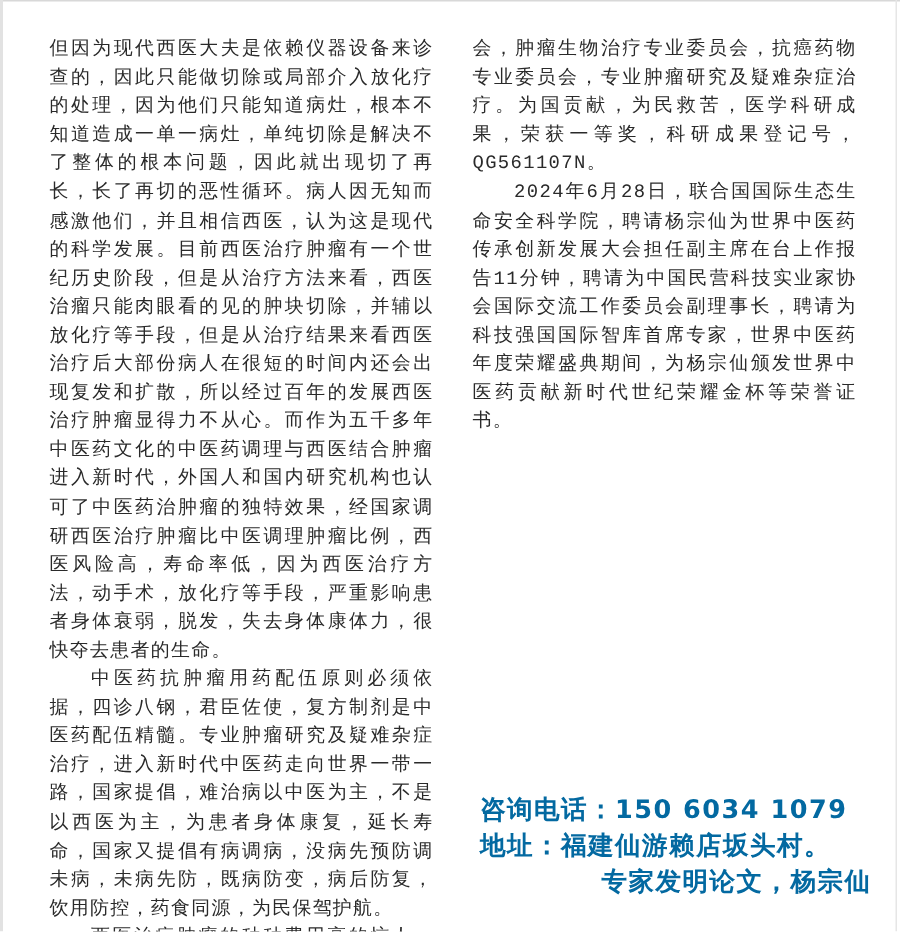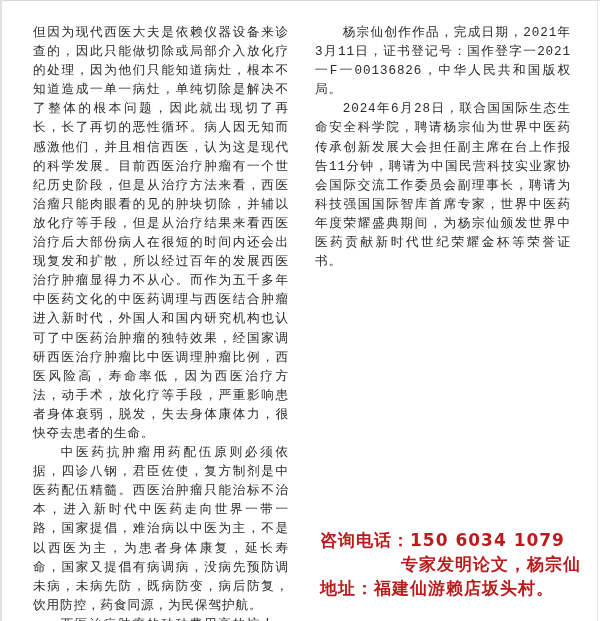--- a/index.html
+++ b/index.html
@@ -14,43 +14,43 @@
     position:absolute; top:24px; color:#2a2a2a;
     font-size:12.6px; line-height:19.1px; letter-spacing:0.9px;
     text-align:justify; text-align-last:left;
   }
   .col-left { left:33px; width:256px; }
   .col-right { left:315px; width:256px; }
   .col p { margin:0; text-indent:0;font-family:Liberation Mono, monospace; }
   .col p.indent { text-indent:2.2em; }
   .contact {
     position:absolute; left:320px; top:528px; width:280px;
-    color:#b91c1c; font-weight:bold; font-size:17px; line-height:24px;
+    color:#0369a1; font-weight:bold; font-size:17px; line-height:24px;
     letter-spacing:1px; white-space:nowrap;
   }
   .contact .row { height:24px; }
   .contact .row.author { padding-left:81px; }
 </style>
 </head>
 <body>
 
 <div class="frame-top"></div>
 <div class="frame-left"></div>
 <div class="frame-right"></div>
 
 <div class="col col-left">
   <p>但因为现代西医大夫是依赖仪器设备来诊查的，因此只能做切除或局部介入放化疗的处理，因为他们只能知道病灶，根本不知道造成一单一病灶，单纯切除是解决不了整体的根本问题，因此就出现切了再长，长了再切的恶性循环。病人因无知而感激他们，并且相信西医，认为这是现代的科学发展。目前西医治疗肿瘤有一个世纪历史阶段，但是从治疗方法来看，西医治瘤只能肉眼看的见的肿块切除，并辅以放化疗等手段，但是从治疗结果来看西医治疗后大部份病人在很短的时间内还会出现复发和扩散，所以经过百年的发展西医治疗肿瘤显得力不从心。而作为五千多年中医药文化的中医药调理与西医结合肿瘤进入新时代，外国人和国内研究机构也认可了中医药治肿瘤的独特效果，经国家调研西医治疗肿瘤比中医调理肿瘤比例，西医风险高，寿命率低，因为西医治疗方法，动手术，放化疗等手段，严重影响患者身体衰弱，脱发，失去身体康体力，很快夺去患者的生命。</p>
-  <p class="indent">中医药抗肿瘤用药配伍原则必须依据，四诊八钢，君臣佐使，复方制剂是中医药配伍精髓。西医治肿瘤只能治标不治本，进入新时代中医药走向世界一带一路，国家提倡，难治病以中医为主，不是以西医为主，为患者身体康复，延长寿命，国家又提倡有病调病，没病先预防调未病，未病先防，既病防变，病后防复，饮用防控，药食同源，为民保驾护航。</p>
+  <p class="indent">中医药抗肿瘤用药配伍原则必须依据，四诊八钢，君臣佐使，复方制剂是中医药配伍精髓。专业肿瘤研究及疑难杂症治疗，进入新时代中医药走向世界一带一路，国家提倡，难治病以中医为主，不是以西医为主，为患者身体康复，延长寿命，国家又提倡有病调病，没病先预防调未病，未病先防，既病防变，病后防复，饮用防控，药食同源，为民保驾护航。</p>
   <p class="indent">西医治疗肿瘤的种种费用高的惊人，各种检查费，手术费，治疗费等等使得一些肿瘤病人因为经济原因就己经失去了治疗的机会，而现代中医中药的调理费用可以让每位肿瘤患者能接受服药费，健康人也可以内服先预防调未病的保健作用，药食同源。</p>
 
 </div>
 
 <div class="col col-right">
-  <p class="indent">杨宗仙创作作品，完成日期，2021年3月11日，证书登记号：国作登字一2021一F一00136826，中华人民共和国版权局。</p>
+  <p>会，肿瘤生物治疗专业委员会，抗癌药物专业委员会，专业肿瘤研究及疑难杂症治疗。为国贡献，为民救苦，医学科研成果，荣获一等奖，科研成果登记号，QG561107N。</p>
   <p class="indent">2024年6月28日，联合国国际生态生命安全科学院，聘请杨宗仙为世界中医药传承创新发展大会担任副主席在台上作报告11分钟，聘请为中国民营科技实业家协会国际交流工作委员会副理事长，聘请为科技强国国际智库首席专家，世界中医药年度荣耀盛典期间，为杨宗仙颁发世界中医药贡献新时代世纪荣耀金杯等荣誉证书。</p>
 
 </div>
 
 <div class="contact">
   <div class="row">咨询电话：150 6034 1079</div>
+  <div class="row">地址：福建仙游赖店坂头村。</div>
   <div class="row author">专家发明论文，杨宗仙</div>
-  <div class="row">地址：福建仙游赖店坂头村。</div>
 </div>
 
 </body></html>

